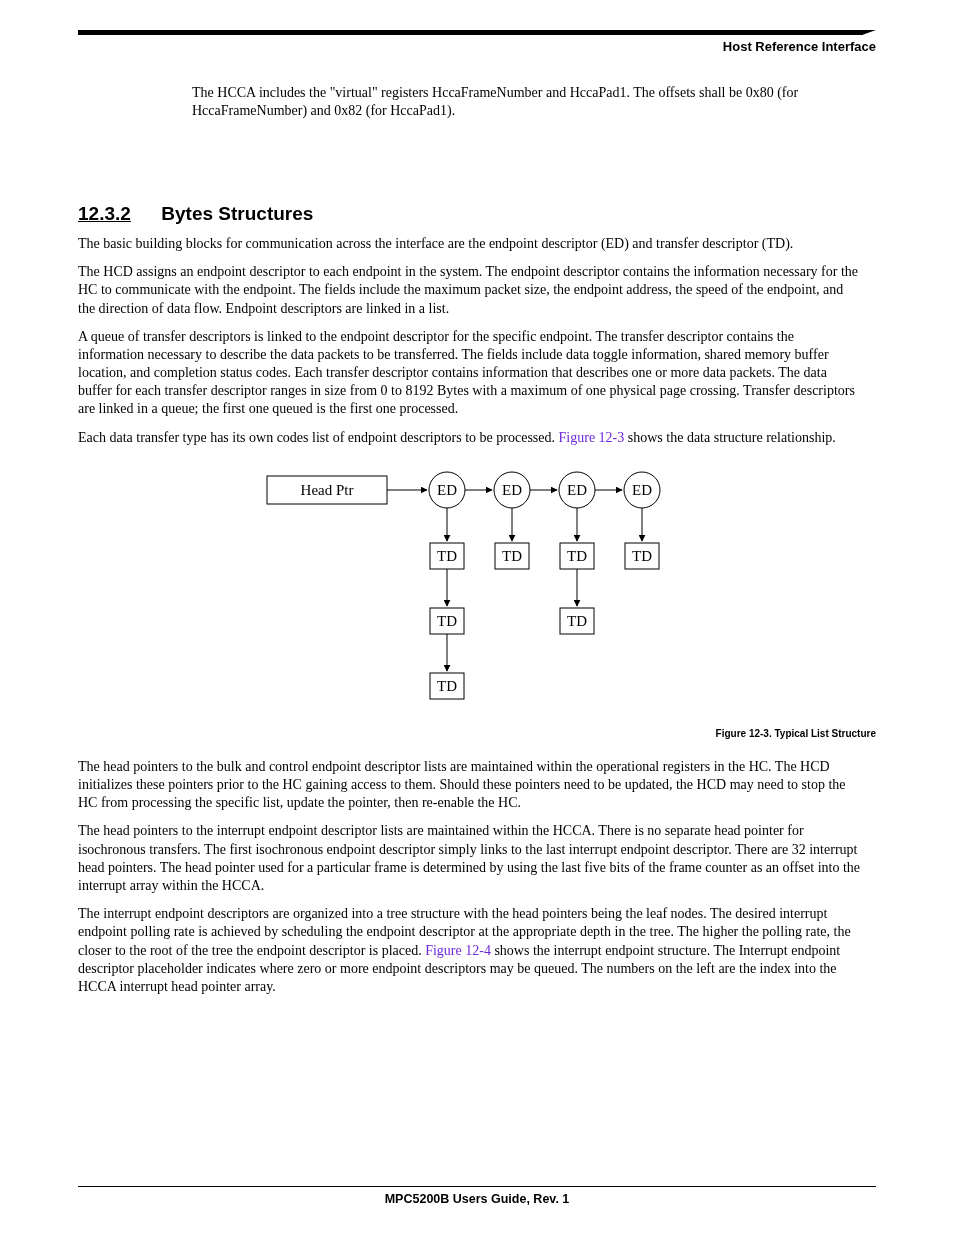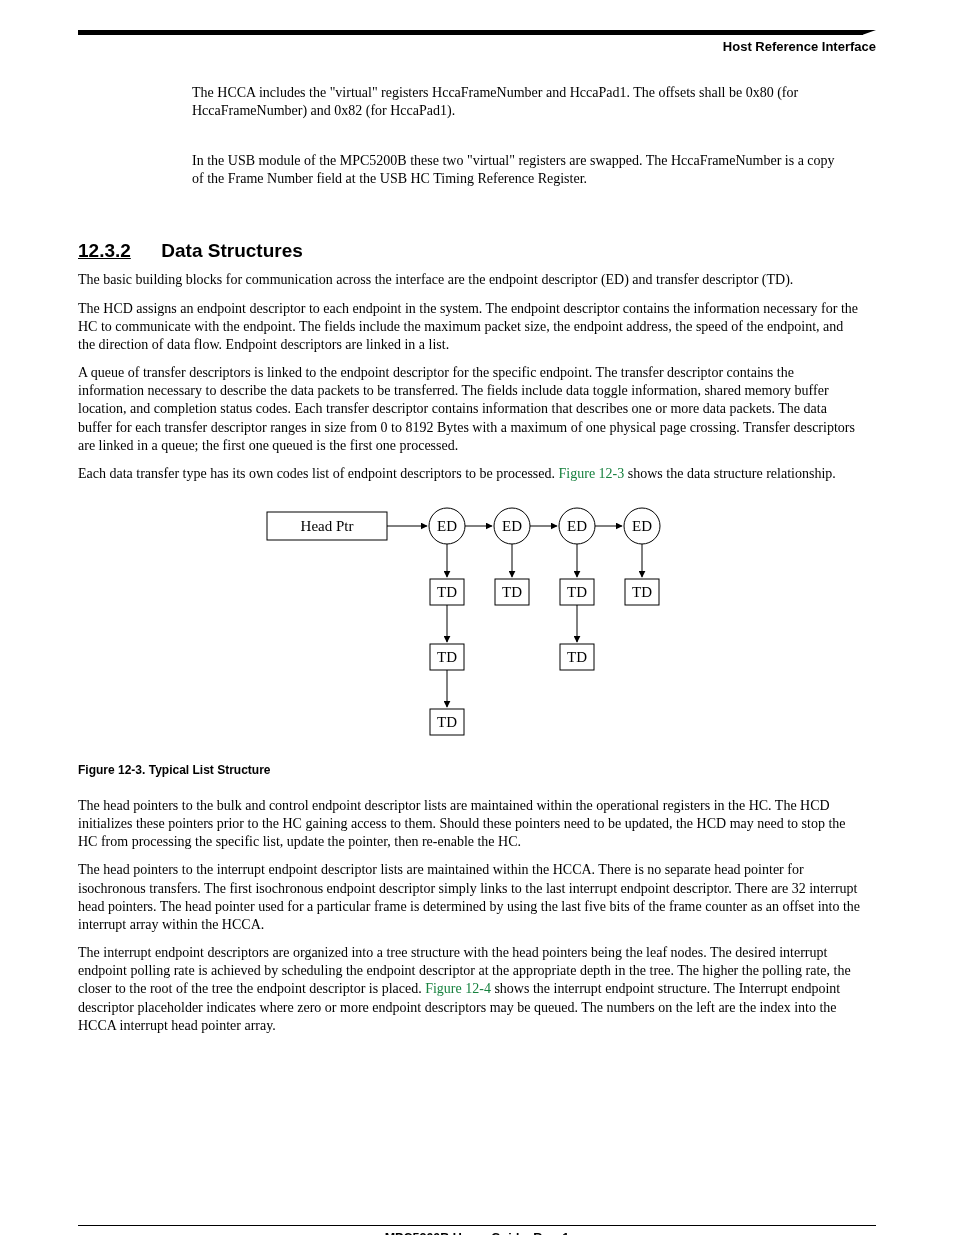--- a/index.html
+++ b/index.html
@@ -42,26 +42,26 @@
   .para { margin: 0 0 10px 0; }
   .gap { height: 22px; }
   h2.section {
     font-family: Arial, Helvetica, sans-serif;
     font-weight: bold;
     font-size: 19px;
     margin: 50px 0 8px 0;
   }
   h2.section .num { display:inline-block; width: 78px; text-decoration: underline; }
   .body-para { margin: 0 15px 10px 0; }
-  .link { color: #15803d; }
+  .link { color: #6d28d9; }
   .fig-caption {
     font-family: Arial, Helvetica, sans-serif;
     font-weight: bold;
-    font-size: 12px;
-    text-align: left;
+    font-size: 10px;
+    text-align: right;
     margin: 14px 0 18px 0;
   }
   .diagram {
     display: block;
     margin: 16px auto 0 auto;
   }
   .footer-guide {
     font-family: Arial, Helvetica, sans-serif;
     font-weight: bold;
     font-size: 12.5px;
@@ -84,26 +84,25 @@
 
 <div class="top-rule">
   <div class="thick"></div>
     <div class="tri"></div>
 </div>
 <div class="hdr-right">Host Reference Interface</div>
 
 <div class="indent-block">
   <p class="para">The HCCA includes the "virtual" registers HccaFrameNumber and HccaPad1. The offsets shall be 0x80 (for HccaFrameNumber) and 0x82 (for HccaPad1).</p>
   <div class="gap"></div>
-  <p class="para">In the USB module of the MPC5200B these two "virtual" registers are swapped. The HccaFrameNumber is a copy of the Frame Number field at the USB HC Timing Reference Register.</p>
 </div>
 
 <h2 class="section">
   <span class="num">12.3.2</span>
-  <span>Data Structures</span>
+  <span>Bytes Structures</span>
 </h2>
 
 <p class="body-para">The basic building blocks for communication across the interface are the endpoint descriptor (ED) and transfer descriptor (TD).</p>
 <p class="body-para">The HCD assigns an endpoint descriptor to each endpoint in the system. The endpoint descriptor contains the information necessary for the HC to communicate with the endpoint. The fields include the maximum packet size, the endpoint address, the speed of the endpoint, and the direction of data flow. Endpoint descriptors are linked in a list.</p>
 <p class="body-para">A queue of transfer descriptors is linked to the endpoint descriptor for the specific endpoint. The transfer descriptor contains the information necessary to describe the data packets to be transferred. The fields include data toggle information, shared memory buffer location, and completion status codes. Each transfer descriptor contains information that describes one or more data packets. The data buffer for each transfer descriptor ranges in size from 0 to 8192 Bytes with a maximum of one physical page crossing. Transfer descriptors are linked in a queue; the first one queued is the first one processed.</p>
 <p class="body-para">
   <span>Each data transfer type has its own codes list of endpoint descriptors to be processed. </span><span class="link">Figure 12-3</span><span> shows the data structure relationship.</span>
 </p>
 
 <svg class="diagram" width="430" height="250" viewBox="0 0 430 250">

